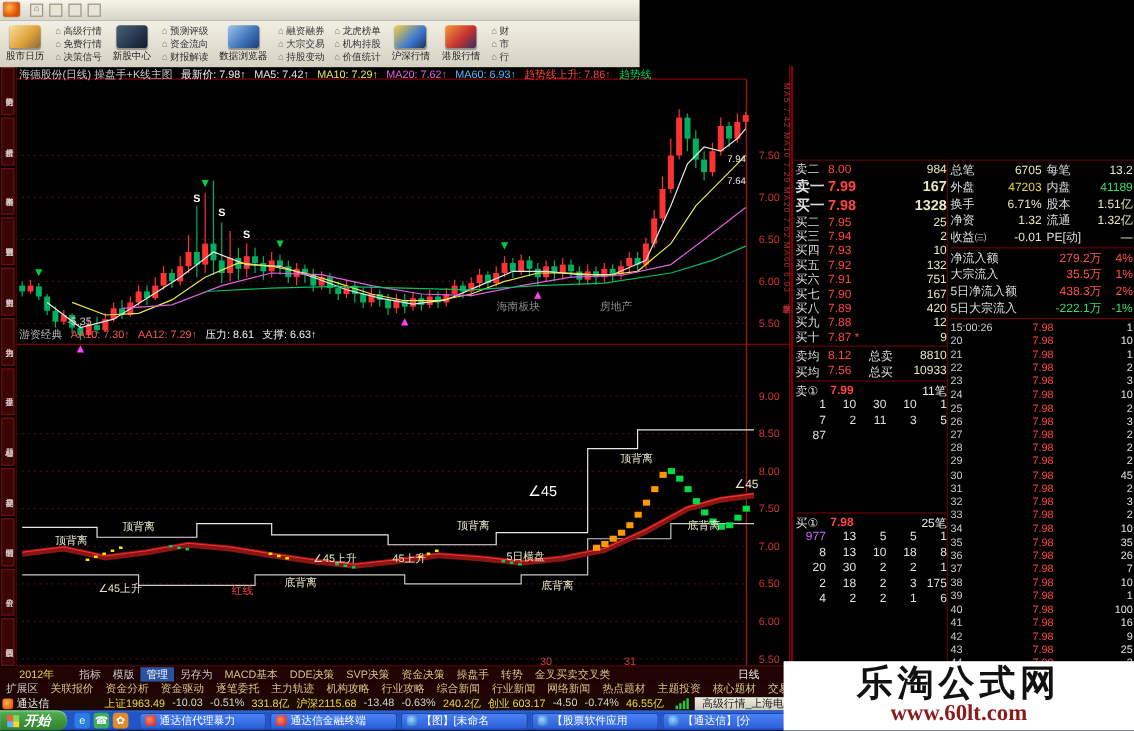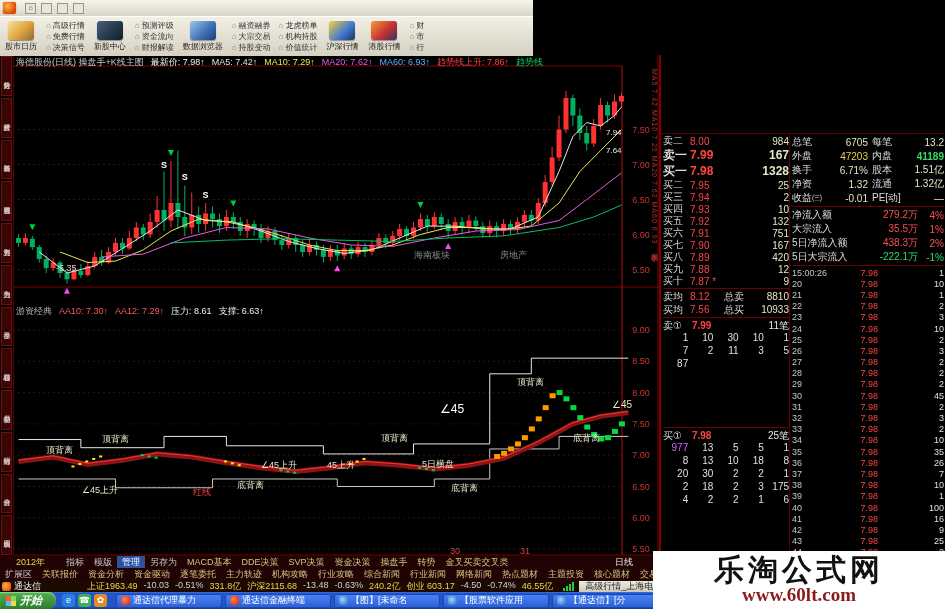--- a/index.html
+++ b/index.html
@@ -500,21 +500,21 @@
         <rect x="134.67" y="400.452" width="3" height="2" fill="#00cc66"></rect>
         <rect x="141.6" y="401.704" width="3" height="2" fill="#00cc66"></rect>
         <rect x="266.34" y="414.22400000000005" width="3" height="2" fill="#00cc66"></rect>
         <rect x="273.27" y="415.476" width="3" height="2" fill="#00cc66"></rect>
         <rect x="280.2" y="416.728" width="3" height="2" fill="#00cc66"></rect>
         <rect x="404.94" y="411.72" width="3" height="2" fill="#00cc66"></rect>
         <rect x="411.87" y="412.972" width="3" height="2" fill="#00cc66"></rect>
         <rect x="418.79999999999995" y="414.22400000000005" width="3" height="2" fill="#00cc66"></rect>
       </svg>
     <div class="hdr" id="p1-header" style="top:1px"><span style="color: rgb(200, 200, 200);">海德股份(日线) 操盘手+K线主图</span><span style="color: rgb(240, 240, 240);">最新价: 7.98↑</span><span style="color: rgb(224, 224, 224);">MA5: 7.42↑</span><span style="color: rgb(232, 232, 80);">MA10: 7.29↑</span><span style="color: rgb(224, 96, 224);">MA20: 7.62↑</span><span style="color: rgb(77, 184, 255);">MA60: 6.93↑</span><span style="color: rgb(255, 64, 64);">趋势线上升: 7.86↑</span><span style="color: rgb(0, 208, 96);">趋势线</span></div>
-    <div class="hdr" id="p2-header" style="top:250px"><span style="color: rgb(184, 184, 184);">游资经典</span><span style="color: rgb(255, 85, 85);">AA10: 7.30↑</span><span style="color: rgb(255, 85, 85);">AA12: 7.29↑</span><span style="color: rgb(240, 240, 240);">压力: 8.61</span><span style="color: rgb(240, 240, 240);">支撑: 6.63↑</span></div>
+    <div class="hdr" id="p2-header" style="top:218px"><span style="color: rgb(184, 184, 184);">游资经典</span><span style="color: rgb(255, 85, 85);">AA10: 7.30↑</span><span style="color: rgb(255, 85, 85);">AA12: 7.29↑</span><span style="color: rgb(240, 240, 240);">压力: 8.61</span><span style="color: rgb(240, 240, 240);">支撑: 6.63↑</span></div>
     <div id="side-strip" style="position:absolute;left:636px;top:14px;height:480px;writing-mode:vertical-rl;
                 font-size:7px;color:#b03333;letter-spacing:1px;overflow:hidden;">MA5 7.42 MA10 7.29 MA20 7.62 MA60 6.93 操盘手</div>
   </div>
 
   <div id="quote">
     <div id="q-hline"></div>
     <div id="q-vline"></div>
     <div id="q-left">
         <div class="lvl">
           <span class="l">卖二</span>
@@ -663,21 +663,21 @@
         <div class="strow">
           <span class="sl">总笔</span>
           <span class="sv" style="color: rgb(230, 230, 192);">6705</span>
           <span class="sl2">每笔</span>
           <span class="sv2" style="color: rgb(230, 230, 192);">13.2</span>
         </div>
         <div class="strow">
           <span class="sl">外盘</span>
           <span class="sv" style="color: rgb(232, 212, 74);">47203</span>
           <span class="sl2">内盘</span>
-          <span class="sv2" style="color: rgb(51, 221, 102); font-weight: bold;">41189</span>
+          <span class="sv2" style="color: rgb(51, 221, 102);">41189</span>
         </div>
         <div class="strow">
           <span class="sl">换手</span>
           <span class="sv" style="color: rgb(230, 230, 192);">6.71%</span>
           <span class="sl2">股本</span>
           <span class="sv2" style="color: rgb(230, 230, 192);">1.51亿</span>
         </div>
         <div class="strow">
           <span class="sl">净资</span>
           <span class="sv" style="color: rgb(230, 230, 192);">1.32</span>

